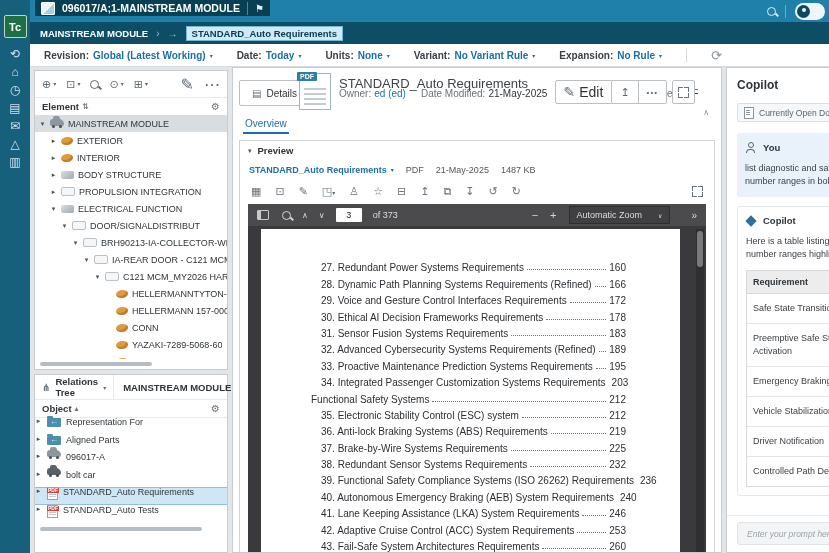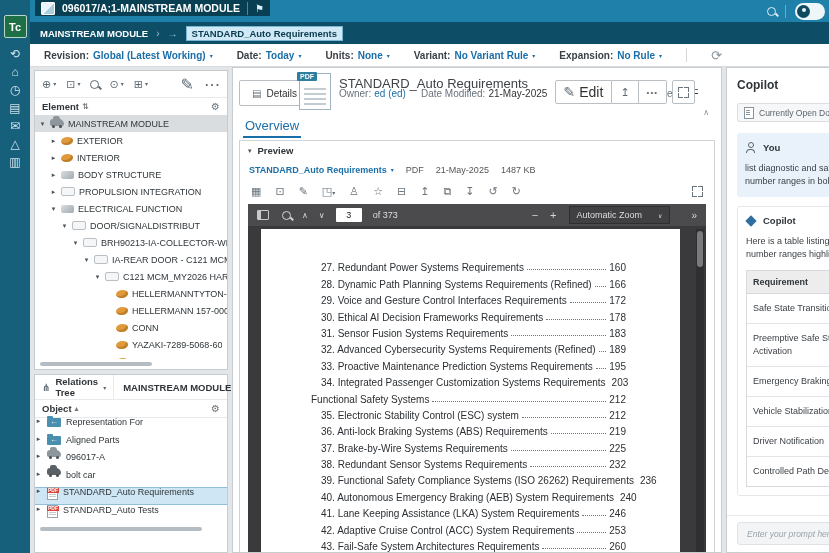--- a/index.html
+++ b/index.html
@@ -101,21 +101,21 @@
   .meta-label{color:#68727a}
   .meta-value{color:#333;margin-left:3px}
   .meta-value.link{color:#1b6fa8}
   .hdr-btns{position:absolute;right:26px;top:12px;display:flex;align-items:center}
   .hbtn{height:24px;border:1px solid #b9bfc3;display:flex;align-items:center;gap:4px;padding:0 8px;
         font-size:14px;color:#333;background:#fff;box-sizing:border-box}
   .hbtn+.hbtn{border-left:none}
   .hbtn.rounded-l{border-radius:2px 0 0 2px}.hbtn.rounded-r{border-radius:0 2px 2px 0}
   .hbtn.lone{border-radius:2px;margin-left:5px;border-left:1px solid #b9bfc3;padding:0 5px}
   .collapse-caret{position:absolute;right:12px;top:40px;color:#8a939a;font-size:8px}
-  .tab-row{position:absolute;top:50px;left:10px;font-size:13px;color:#1b6fa8}
+  .tab-row{position:absolute;top:50px;left:10px;font-size:10px;color:#1b6fa8}
   .tab-active{padding:0 2px 3px;border-bottom:2px solid #1b6fa8}
   .preview-box{position:absolute;left:6px;right:6px;top:72px;bottom:0;border:1px solid #d0d4d7;border-bottom:none;
                display:flex;flex-direction:column}
   .pv-hdr{height:19px;display:flex;align-items:center;gap:6px;padding:0 8px;font-size:9.5px;font-weight:bold;color:#2f3539;flex:none}
   .pv-caret{font-size:7px;color:#49535a}
   .pv-file{height:19px;display:flex;align-items:center;gap:12px;padding:0 9px;font-size:9px;color:#555;flex:none}
   .pv-file-name{color:#1b6fa8;font-weight:bold;display:flex;align-items:center;gap:4px}
   .pv-tools{height:25px;display:flex;align-items:center;gap:14px;padding:0 11px;color:#6a747c;font-size:11px;flex:none}
   .mk{line-height:1}
   .mk-expand{margin-left:auto}

